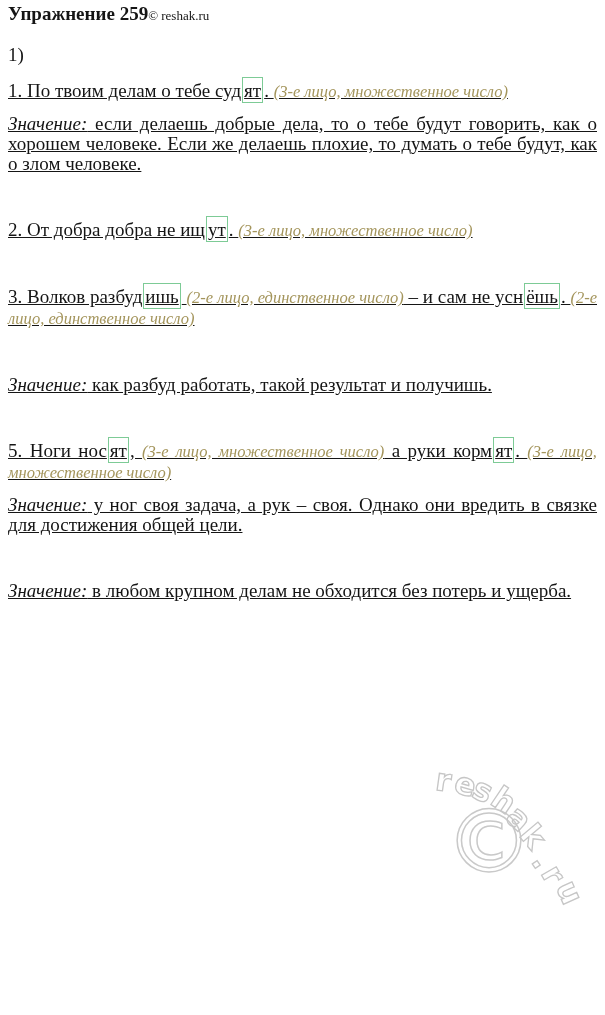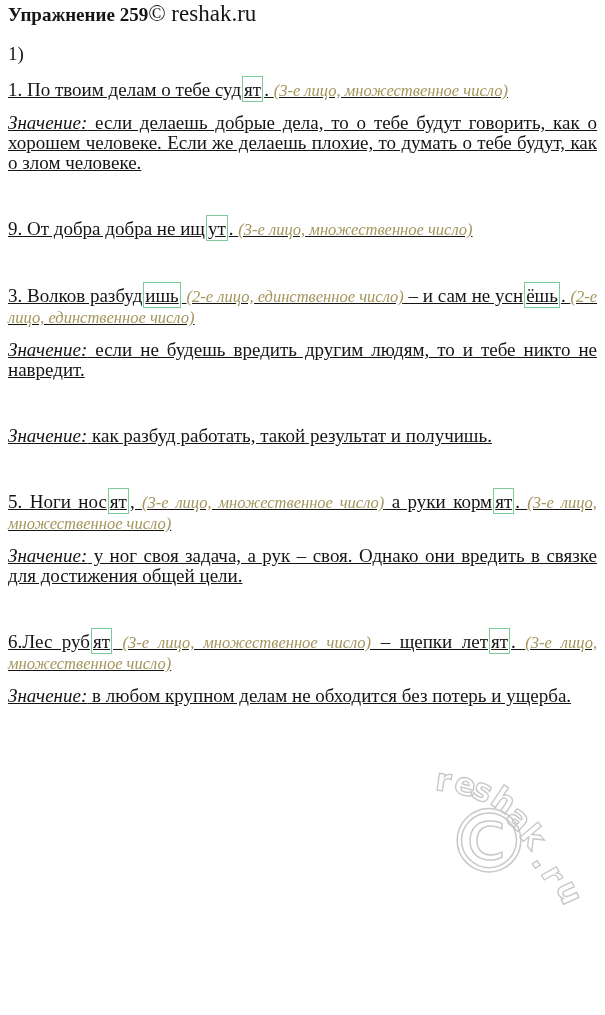--- a/index.html
+++ b/index.html
@@ -16,21 +16,21 @@
     position: relative;
     padding: 2px 8px 0 8px;
     z-index: 1;
   }
   header.doc-header {
     display: flex;
     align-items: baseline;
     line-height: 24px;
   }
   .title { font-weight: bold; font-size: 19px; }
-  .copyright { font-size: 23px; }
+  .copyright { font-size: 13px; }
   .part-label { margin-top: 12px; line-height: 30px; }
   .item { margin-top: 46px; }
   .item:first-child { margin-top: 11px; }
   p.sentence, p.meaning {
     margin: 0;
     text-align: justify;
     line-height: 20px;
     text-decoration: underline;
   }
   p.meaning { margin-top: 12px; }
@@ -84,31 +84,29 @@
     <div class="title">Упражнение 259</div>
     <div class="copyright">© reshak.ru</div>
   </header>
   <div class="part-label">1)</div>
   <main id="items">
       <section class="item">
         <p class="sentence"><span>1. По твоим делам о тебе суд</span><span class="ending">ят</span><span>. </span><span class="ann">(3-е лицо, множественное число)</span></p>
         <p class="meaning"><i class="mlabel">Значение:</i><span> если делаешь добрые дела, то о тебе будут говорить, как о хорошем человеке. Если же делаешь плохие, то думать о тебе будут, как о злом человеке.</span></p>
       </section>
       <section class="item">
-        <p class="sentence"><span>9. От добра добра не ищ</span><span class="ending">ут</span><span>. </span><span class="ann">(3-е лицо, множественное число)</span></p>
+        <p class="sentence"><span>2. От добра добра не ищ</span><span class="ending">ут</span><span>. </span><span class="ann">(3-е лицо, множественное число)</span></p>
       </section>
       <section class="item">
         <p class="sentence"><span>3. Волков разбуд</span><span class="ending">ишь</span><span> </span><span class="ann">(2-е лицо, единственное число)</span><span> – и сам не усн</span><span class="ending">ёшь</span><span>. </span><span class="ann">(2-е лицо, единственное число)</span></p>
-        <p class="meaning"><i class="mlabel">Значение:</i><span> если не будешь вредить другим людям, то и тебе никто не навредит.</span></p>
       </section>
       <section class="item">
         <p class="meaning"><i class="mlabel">Значение:</i><span> как разбуд работать, такой результат и получишь.</span></p>
       </section>
       <section class="item">
         <p class="sentence"><span>5. Ноги нос</span><span class="ending">ят</span><span>, </span><span class="ann">(3-е лицо, множественное число)</span><span> а руки корм</span><span class="ending">ят</span><span>. </span><span class="ann">(3-е лицо, множественное число)</span></p>
         <p class="meaning"><i class="mlabel">Значение:</i><span> у ног своя задача, а рук – своя. Однако они вредить в связке для достижения общей цели.</span></p>
       </section>
       <section class="item">
-        <p class="sentence"><span>6.Лес руб</span><span class="ending">ят</span><span> </span><span class="ann">(3-е лицо, множественное число)</span><span> – щепки лет</span><span class="ending">ят</span><span>. </span><span class="ann">(3-е лицо, множественное число)</span></p>
         <p class="meaning"><i class="mlabel">Значение:</i><span> в любом крупном делам не обходится без потерь и ущерба.</span></p>
       </section>
     </main>
 </div>
 
 </body></html>

